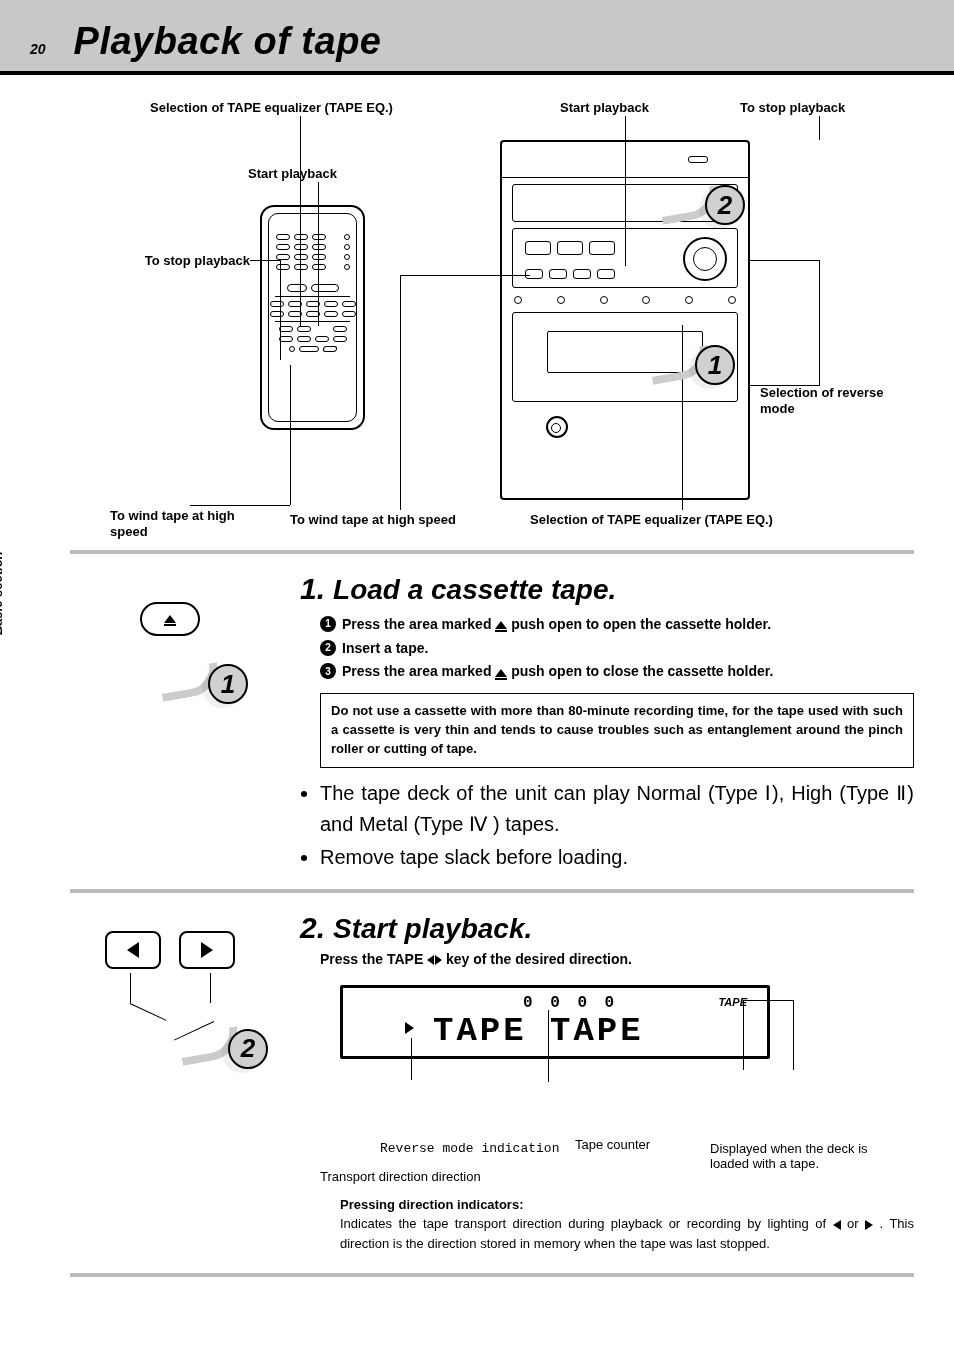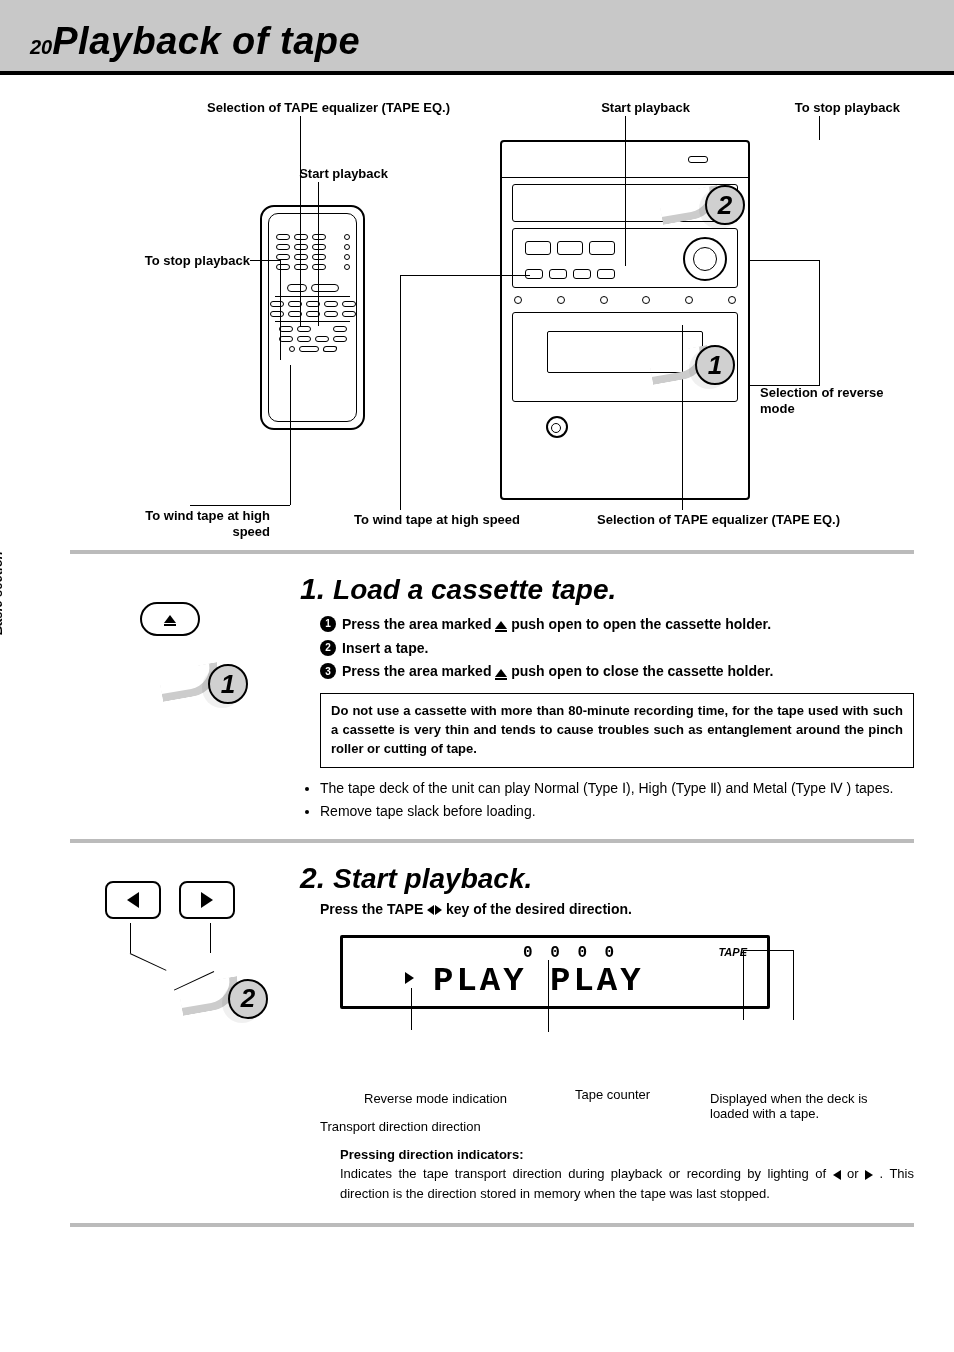--- a/index.html
+++ b/index.html
@@ -13,22 +13,22 @@
   .page-header {
     background: #c8c8c8;
     padding: 20px 40px 8px 30px;
     display: flex;
     align-items: baseline;
     border-bottom: 4px solid #000;
   }
   .page-number {
     font-style: italic;
     font-weight: 900;
-    font-size: 20px;
-    margin-right: 0;
+    font-size: 14px;
+    margin-right: 28px;
   }
   .page-title {
     font-style: italic;
     font-weight: 900;
     font-size: 38px;
     letter-spacing: 0.5px;
   }
   .content {
     padding: 25px 40px 30px 70px;
     position: relative;
@@ -37,21 +37,21 @@
     font-weight: 700;
     font-size: 14px;
     line-height: 1.55;
     text-align: justify;
     margin-bottom: 20px;
   }
   .diagram {
     position: relative;
     height: 450px;
   }
-  .lbl { position: absolute; font-weight: 700; font-size: 13px; text-align: right; line-height: 1.2; }
+  .lbl { position: absolute; font-weight: 700; font-size: 13px; text-align: left; line-height: 1.2; }
   .remote {
     position: absolute;
     left: 190px; top: 105px;
     width: 105px; height: 225px;
     border: 2px solid #000;
     border-radius: 14px;
     background: #fff;
   }
   .remote-inner {
     position: absolute; inset: 6px;
@@ -110,21 +110,21 @@
   .step-graphic{flex:0 0 200px; position:relative; min-height:150px;}
   .eject-btn{width:60px;height:34px;border:2px solid #000;border-radius:17px;display:flex;align-items:center;justify-content:center;margin:30px auto 0;}
   .step-body{flex:1;}
   .step-head{font-style:italic;font-weight:900;font-size:28px;display:flex;align-items:baseline;gap:8px;}
   .step-head .num{font-size:30px;}
   .sub-ol{list-style:none;padding-left:20px;margin:8px 0;}
   .sub-ol li{font-weight:700;font-size:14px;line-height:1.55;margin:2px 0;display:flex;gap:6px;text-align:justify;}
   .circ{display:inline-flex;width:16px;height:16px;border-radius:50%;background:#000;color:#fff;font-size:10px;align-items:center;justify-content:center;flex:0 0 16px;margin-top:2px;font-weight:700;}
   .warn-box{border:1px solid #000;padding:8px 10px;margin:10px 0 10px 20px;font-weight:700;font-size:13px;line-height:1.45;text-align:justify;}
   .bullets{padding-left:20px;margin:6px 0;}
-  .bullets li{font-size:14px;line-height:1.55;margin:2px 0;text-align:justify;}
+  .bullets li{font-size:20px;line-height:1.55;margin:2px 0;text-align:justify;}
 
   .play-btns{display:flex;gap:18px;justify-content:center;margin-top:20px;}
   .play-btn{width:56px;height:38px;border:2px solid #000;border-radius:8px;display:flex;align-items:center;justify-content:center;}
   .tri-l{width:0;height:0;border-top:8px solid transparent;border-bottom:8px solid transparent;border-right:12px solid #000;}
   .tri-r{width:0;height:0;border-top:8px solid transparent;border-bottom:8px solid transparent;border-left:12px solid #000;}
 
   .lcd-wrap{position:relative;margin:18px 0 6px 40px;}
   .lcd{border:3px solid #000;border-radius:2px;height:74px;width:430px;position:relative;background:#fff;}
   .lcd-counter{position:absolute;top:6px;left:180px;font-family:"Courier New",monospace;letter-spacing:4px;font-size:16px;font-weight:700;}
   .lcd-text{position:absolute;top:24px;left:90px;font-family:"Courier New",monospace;font-size:34px;letter-spacing:3px;font-weight:700;}
@@ -366,31 +366,31 @@
           </span>
         <span> key of the desired direction.</span>
       </p>
 
       <div class="lcd-wrap">
         <div class="lcd">
           <div class="lcd-arrow">
               <span class="a1"></span>
             </div>
           <div class="lcd-counter">0 0 0 0</div>
-          <div class="lcd-text">PLAY  PLAY</div>
+          <div class="lcd-text">TAPE  TAPE</div>
           <div class="lcd-tape">TAPE</div>
 
           <div class="lcd-lead" style="left:68px;top:50px;width:1px;height:42px;"></div>
           <div class="lcd-lead" style="left:205px;top:22px;width:1px;height:72px;"></div>
           <div class="lcd-lead" style="left:400px;top:12px;width:1px;height:70px;"></div>
           <div class="lcd-lead" style="left:400px;top:12px;width:50px;height:1px;"></div>
           <div class="lcd-lead" style="left:450px;top:12px;width:1px;height:70px;"></div>
         </div>
         <div class="lcd-labels">
-          <span class="lcd-lab" style="left:24px;top:82px;">Reverse mode indication</span>
+          <span class="lcd-lab" style="left:40px;top:82px;font-family:Liberation Mono, monospace;">Reverse mode indication</span>
           <span class="lcd-lab" style="left:235px;top:78px;">Tape counter</span>
           <span class="lcd-lab" style="left:370px;top:82px;width:190px;">Displayed when the deck is loaded with a tape.</span>
           <span class="lcd-lab" style="left:-20px;top:110px;">Transport direction direction</span>
         </div>
       </div>
 
       <div style="height:130px;"></div>
 
       <div class="tdi-block">
         <div class="tdi-head">Pressing direction indicators:</div>

